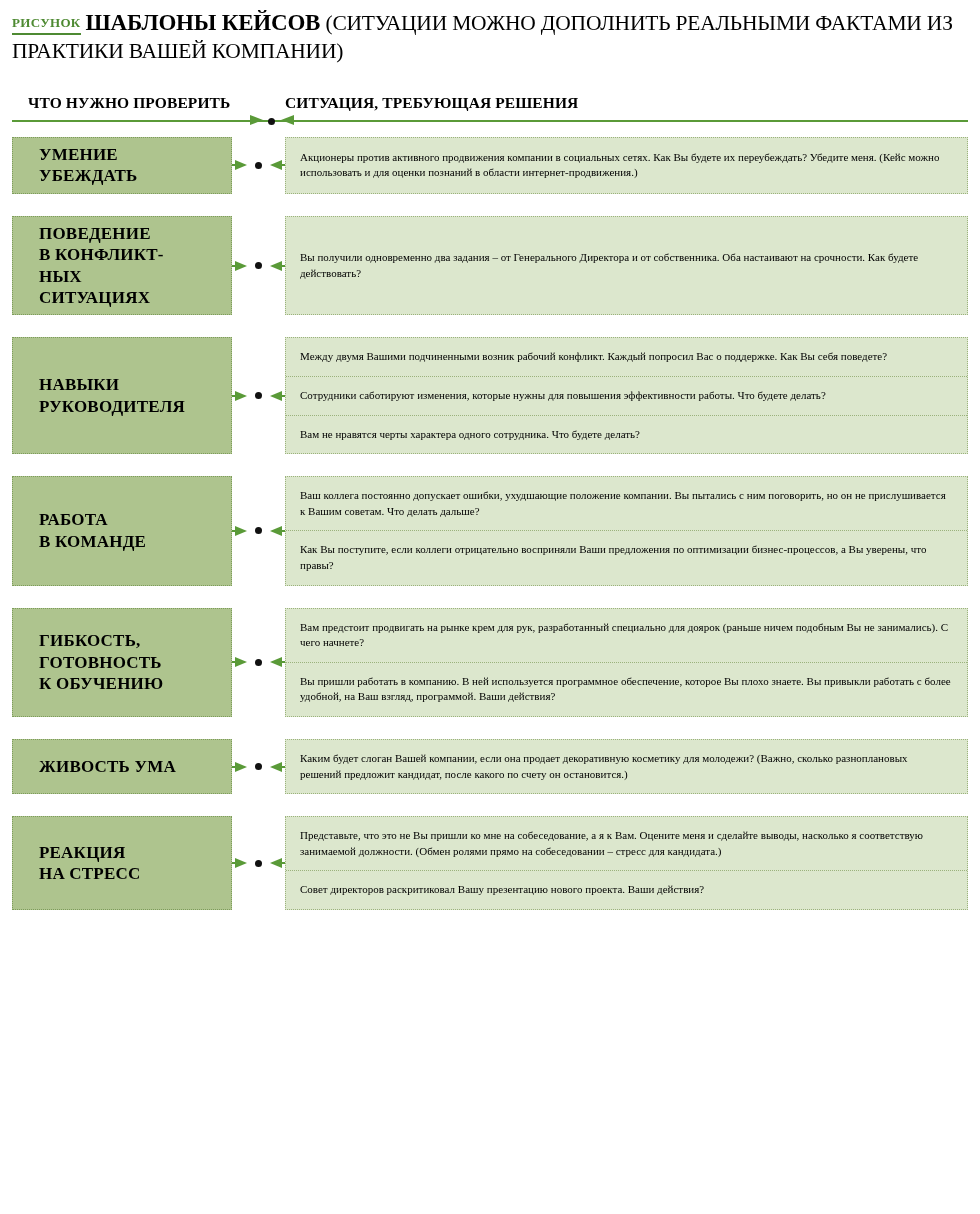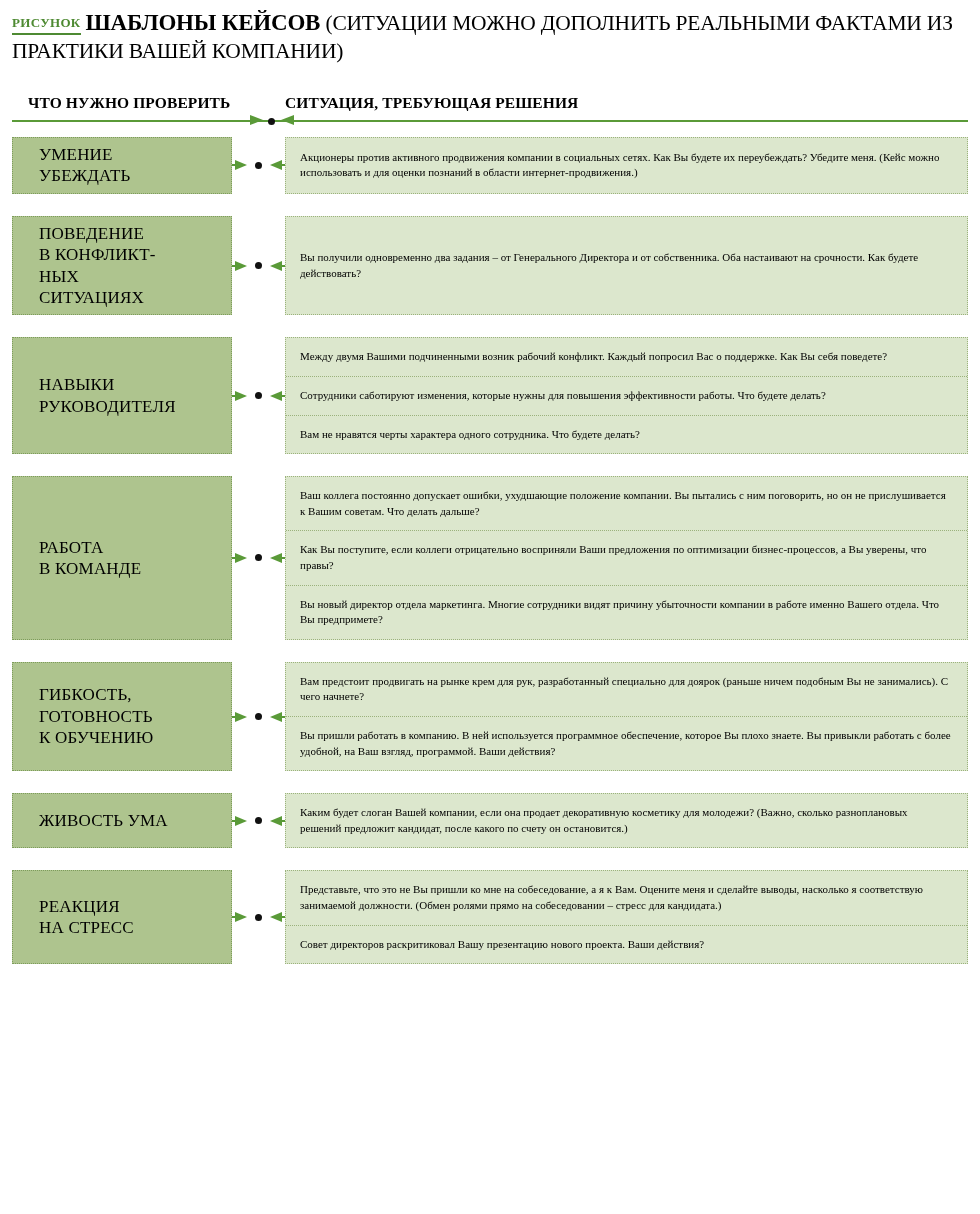--- a/index.html
+++ b/index.html
@@ -132,21 +132,21 @@
     width: 220px;
     flex: 0 0 220px;
     background: #aec48e;
     border: 1px dotted #7d9c5b;
     box-sizing: border-box;
     display: flex;
     align-items: center;
     padding: 6px 10px 6px 26px;
   }
   .label-text {
-    font-weight: normal;
+    font-weight: bold;
     font-size: 17px;
     line-height: 1.26;
     letter-spacing: 0.2px;
     white-space: pre-line;
   }
 
   .connector {
     flex: 0 0 53px;
     width: 53px;
     position: relative;
@@ -295,21 +295,20 @@
         <div class="connector">
           <div class="stem-l"></div>
           <div class="ah to-right"></div>
           <div class="dot"></div>
           <div class="ah to-left"></div>
           <div class="stem-r"></div>
         </div>
         <div class="situations">
           <div class="situation">Ваш коллега постоянно допускает ошибки, ухудшающие положение компании. Вы пытались с ним поговорить, но он не прислушивается к Вашим советам. Что делать дальше?</div>
           <div class="situation">Как Вы поступите, если коллеги отрицательно восприняли Ваши предложения по оптимизации бизнес-процессов, а Вы уверены, что правы?</div>
-          <div class="situation">Вы новый директор отдела маркетинга. Многие сотрудники видят причину убыточности компании в работе именно Вашего отдела. Что Вы предпримете?</div>
         </div>
       </div>
       <div class="row">
         <div class="label-box">
           <div class="label-text">ГИБКОСТЬ,
 ГОТОВНОСТЬ
 К ОБУЧЕНИЮ</div>
         </div>
         <div class="connector">
           <div class="stem-l"></div>

